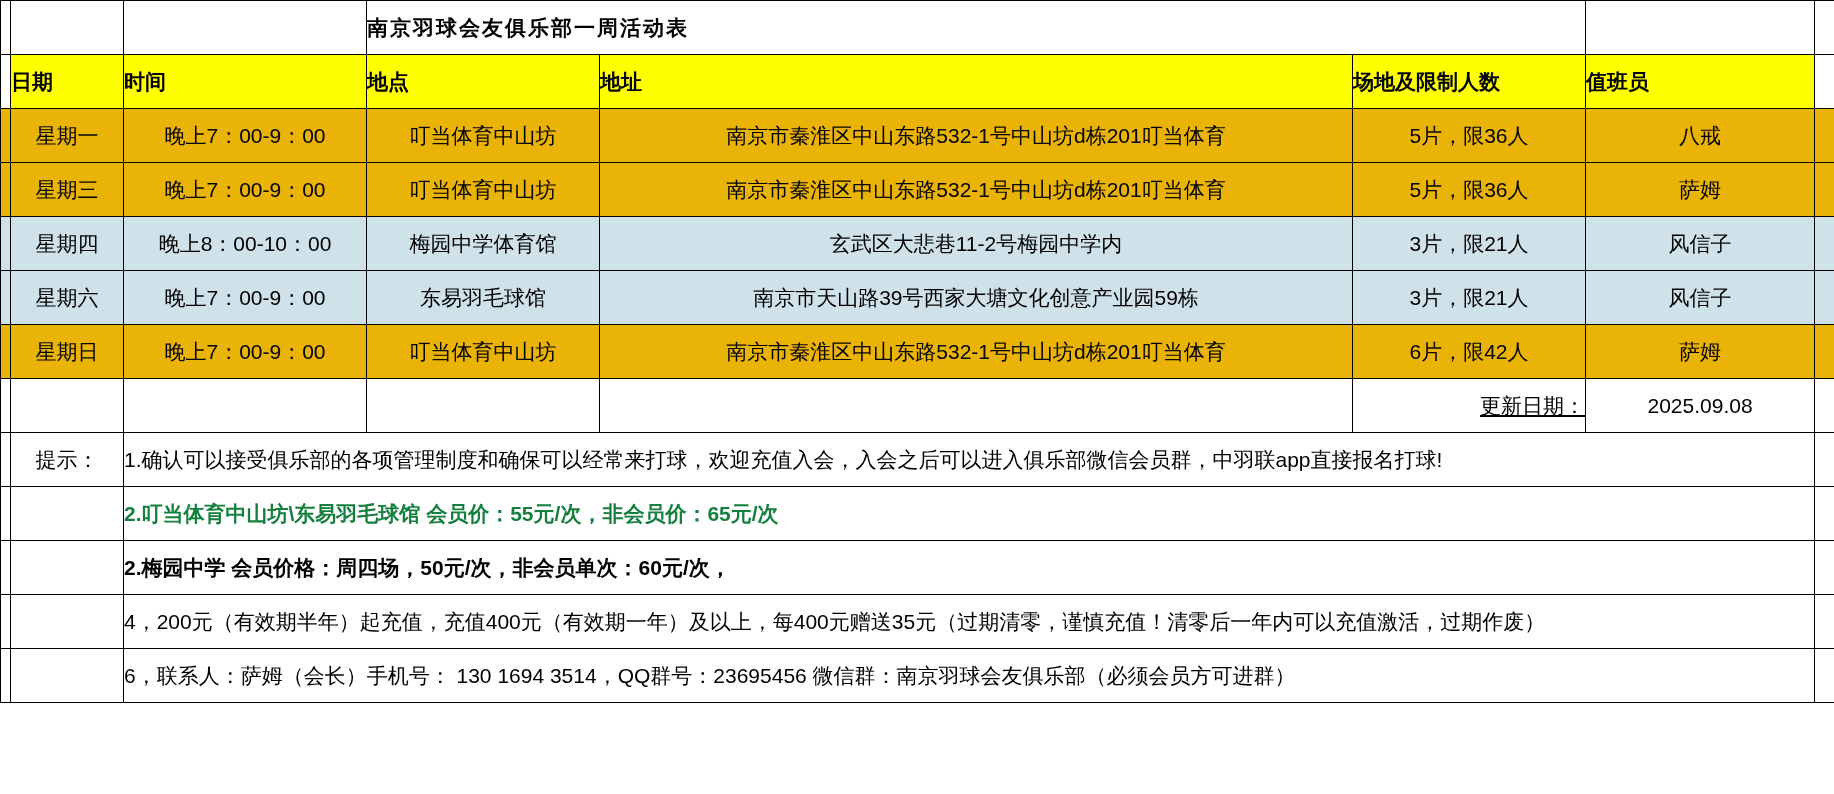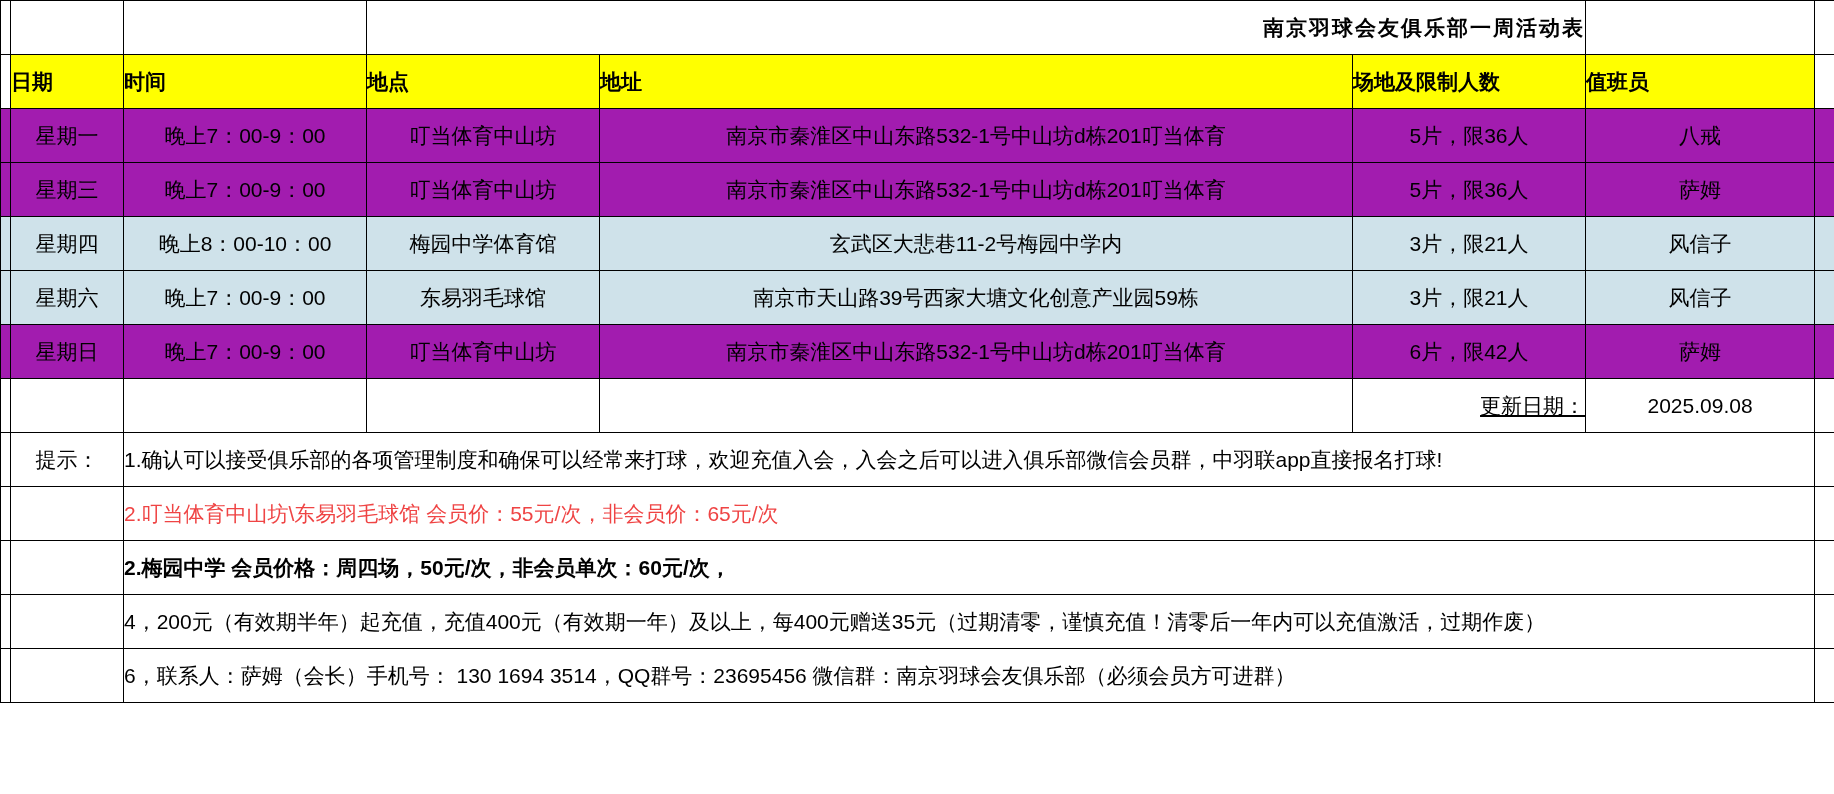--- a/index.html
+++ b/index.html
@@ -25,42 +25,42 @@
   }
   table.grid td {
     border: 1px solid #000000;
     padding: 0;
     vertical-align: middle;
     font-size: 21px;
     color: #000000;
     height: 53px;
   }
   .title-cell {
-    text-align: right;
+    text-align: left;
     font-size: 36px;
     font-weight: bold;
     letter-spacing: 2px;
     height: 74px;
     border: 1px solid #000000;
     background: #ffffff;
     font-family: Liberation Mono, monospace;
   }
   .corner-blank {
     background: #ffffff;
     border: 1px solid #000000;
   }
   .hdr {
     background: #ffff00;
     text-align: left;
     font-weight: bold;
     font-size: 22px;
     height: 56px;
   }
   .row-gray td {
-    background: #a21caf;
+    background: #eab308;
     text-align: center;
   }
   .row-blue td {
     background: #cfe2ea;
     text-align: center;
   }
   .blank-row td { background: #ffffff; height: 40px; }
   .update-label {
     text-align: right;
     padding-right: 8px;
@@ -82,21 +82,22 @@
   .note {
     color: #ff0000;
     font-size: 20px;
     text-align: left;
     padding-left: 10px;
     background: #ffffff;
     height: 48px;
     white-space: nowrap;
   }
   .note.purple {
-    color: #ef4444;
+    color: #15803d;
+    font-weight: bold;
   }
   .note.bold {
     font-weight: bold;
   }
   .note-blank {
     background: #ffffff;
   }
 </style>
 </head>
 <body>

